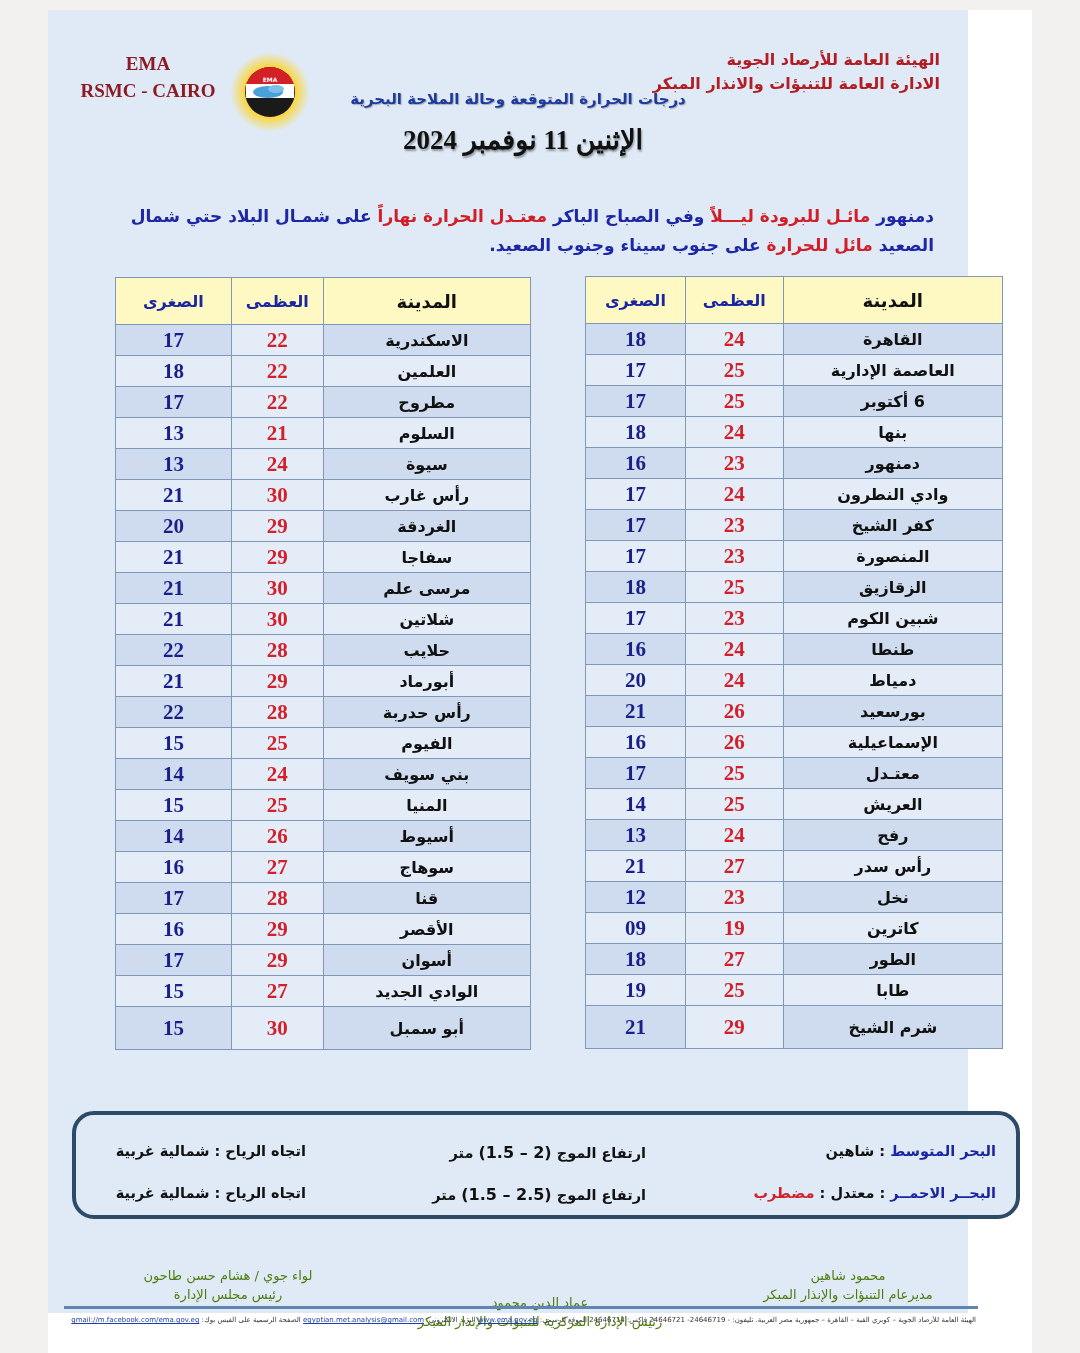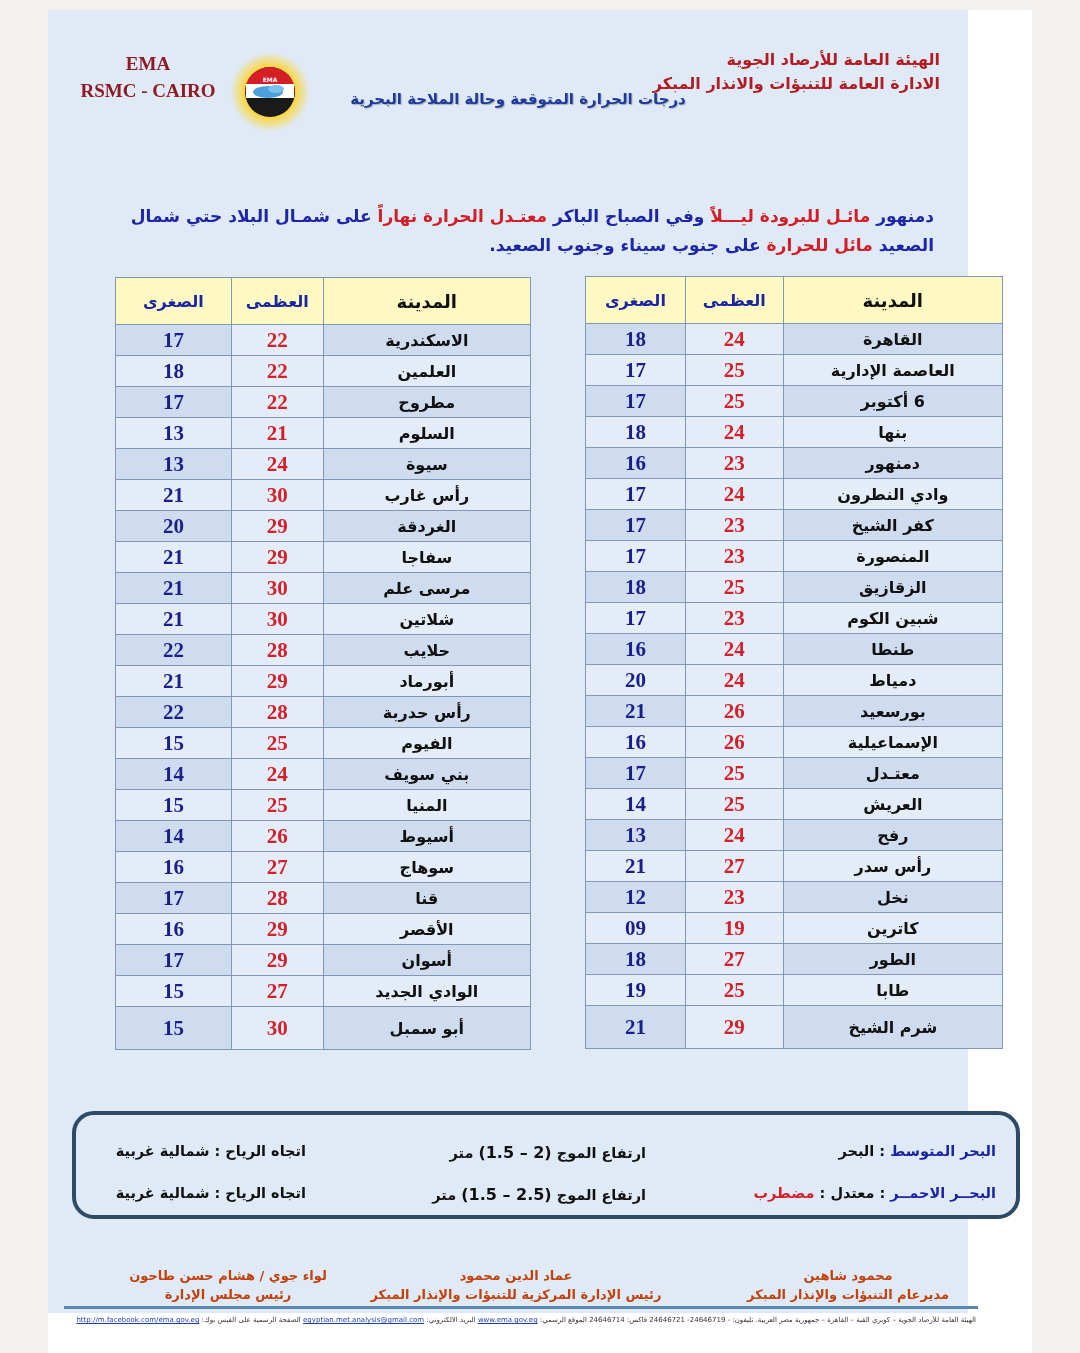--- a/index.html
+++ b/index.html
@@ -49,23 +49,23 @@
     border:4px solid #2d4a66; border-radius:22px; background:#dfeaf6; direction:rtl; }
   .sea-row { position:absolute; right:20px; left:20px; height:24px; font-weight:bold; font-size:14.5px; color:#111; }
   .sea-row.r1 { top:16px; } .sea-row.r2 { top:58px; }
   .sea-name { color:#1a25a2; }
   .sea-bad { color:#d2212a; }
   .cell { position:absolute; top:0; white-space:nowrap;margin-top:12px; }
   .cell.a { right:0; } .cell.b { right:350px; } .cell.c { right:690px; }
   .wave-num { font-size:16px; }
 
   
-  .sig { position:absolute; top:1256px; text-align:center; direction:rtl; color:#c2410c; font-weight:bold; font-size:13px; line-height:19px; }
+  .sig { position:absolute; top:1256px; text-align:center; direction:rtl; color:#4d7c0f; font-weight:normal; font-size:13px; line-height:19px; }
   .sig.s1 { left:680px; width:240px; }
-  .sig.s2 { left:308px; width:320px; }
+  .sig.s2 { left:332px; width:320px;margin-top:27px; }
   .sig.s3 { left:50px; width:260px; }
   .rule { position:absolute; left:64px; top:1306px; width:914px; height:3px; background:#5f86b1; }
   .footer { position:absolute; left:56px; top:1316px; width:920px; direction:rtl; text-align:right;
     font-size:7px; color:#333; white-space:nowrap; overflow:hidden; }
   .footer a { color:#1f3fa8; text-decoration:underline; }
 </style>
 </head>
 <body>
 
 <div class="sheet">
@@ -91,20 +91,21 @@
       <ellipse cx="46" cy="37" rx="8" ry="4" fill="#7cc0ea"></ellipse>
       <text x="40" y="30" font-size="6" text-anchor="middle" fill="#fff" font-family="DejaVu Sans, sans-serif" font-weight="bold">EMA</text>
     </svg>
 
     <div class="org-right">
       <div>الهيئة العامة للأرصاد الجوية</div>
       <div>الادارة العامة للتنبؤات والانذار المبكر</div>
     </div>
 
     <div class="subtitle">درجات الحرارة المتوقعة وحالة الملاحة البحرية</div>
+    <div class="date">الإثنين 11 نوفمبر 2024</div>
 
     <div class="forecast">
       <span>دمنهور </span><span class="red">مائـل للبرودة ليـــلاً</span><span> وفي الصباح الباكر </span><span class="red">معتـدل الحرارة نهاراً</span><span> على شمـال البلاد حتي شمال الصعيد </span><span class="red">مائل للحرارة</span><span> على جنوب سيناء وجنوب الصعيد.</span>
     </div>
 
     <table class="temps" id="table-right">
       <colgroup>
           <col class="c1">
           <col class="c2">
           <col class="c3">
@@ -362,21 +363,21 @@
           <tr>
             <td class="city" style="height: 42px;">أبو سمبل</td>
             <td class="max" style="height: 42px;">30</td>
             <td class="min" style="height: 42px;">15</td>
           </tr>
         </tbody>
     </table>
 
     <div class="sea-box">
       <div class="sea-row r1">
-        <div class="cell a"><span class="sea-name">البحر المتوسط</span><span> : </span><span>البحر</span></div>
+        <div class="cell a"><span class="sea-name">البحر المتوسط</span><span> : </span><span>شاهين</span></div>
         <div class="cell b"><span>ارتفاع الموج </span><span class="wave-num" dir="ltr">(1.5 – 2)</span><span> متر</span></div>
         <div class="cell c">اتجاه الرياح :  شمالية غربية</div>
       </div>
       <div class="sea-row r2">
         <div class="cell a"><span class="sea-name">البحــر الاحمــر</span><span> : </span><span>معتدل : </span><span class="sea-bad">مضطرب</span></div>
         <div class="cell b"><span>ارتفاع الموج </span><span class="wave-num" dir="ltr">(1.5 – 2.5)</span><span> متر</span></div>
         <div class="cell c">اتجاه الرياح :  شمالية غربية</div>
       </div>
     </div>
 
@@ -394,15 +395,15 @@
     </div>
   </div>
 
   <div class="rule" style="left:16px; top:1296px;"></div>
   <div class="footer" style="left:8px; top:1306px;">
     <span>الهيئة العامة للأرصاد الجوية – كوبري القبة – القاهرة – جمهورية مصر العربية. تليفون: - 24646719- 24646721 فاكس: 24646714 الموقع الرسمي:</span>
     <a>www.ema.gov.eg</a>
     <span> البريد الالكتروني: </span>
     <a>egyptian.met.analysis@gmail.com</a>
     <span> الصفحة الرسمية على الفيس بوك: </span>
-    <a>http://m.facebook.com/ema.gov.eg</a>
+    <a>gmail://m.facebook.com/ema.gov.eg</a>
   </div>
 </div>
 
 </body></html>

